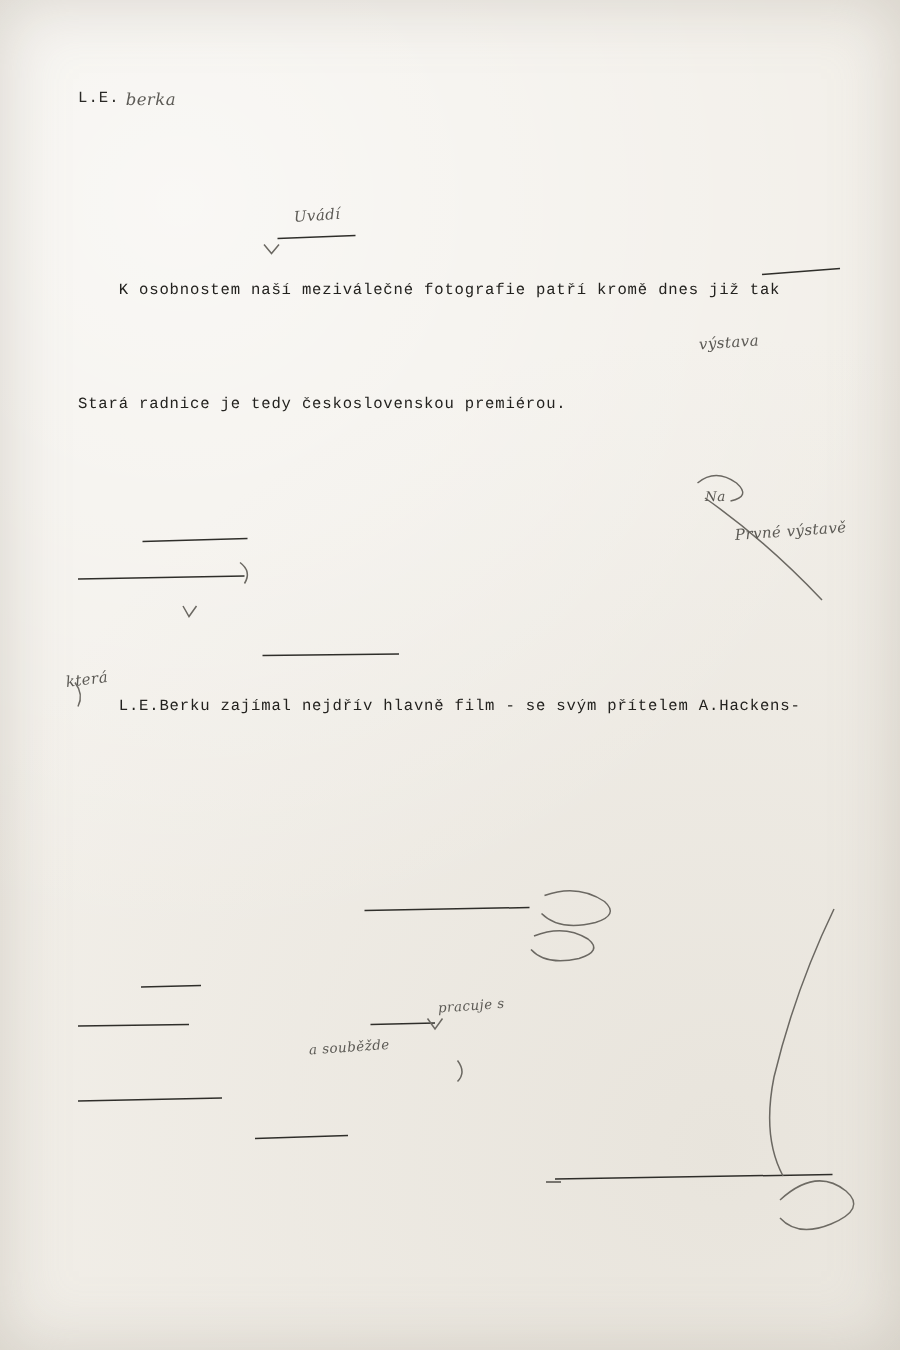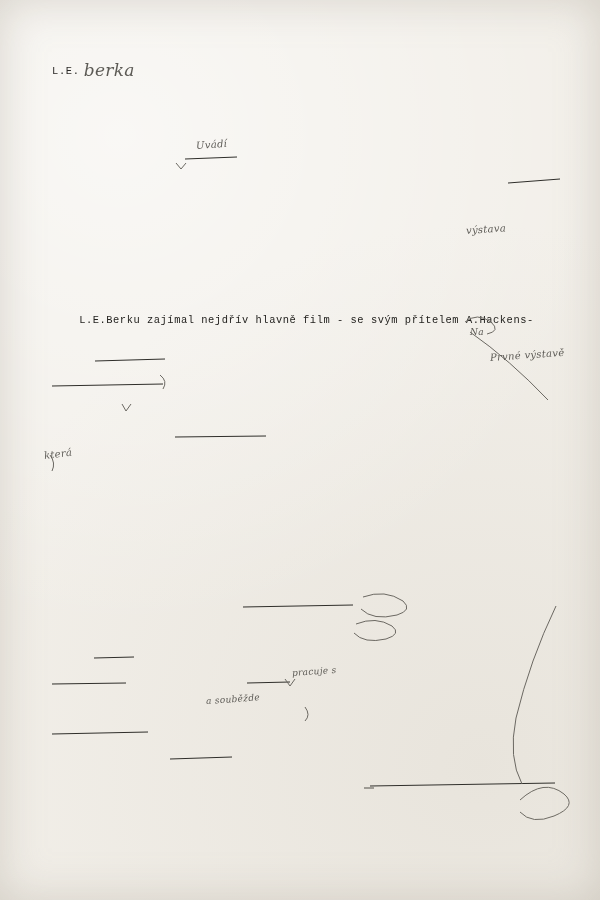--- a/index.html
+++ b/index.html
@@ -76,26 +76,28 @@
     box-shadow: inset 0 0 44px rgba(160,152,138,0.35);
     pointer-events: none;
   }
 </style>
 </head>
 <body>
 
 <div class="page">
 
   <div class="hdr">
-    <span>L.E.</span><span class="hand" style="position:relative; left:4px; top:2px; font-size:17px;">berka</span>
+    <span>L.E.</span><span class="hand" style="position:relative; left:4px; top:2px; font-size:11px;">berka</span>
   </div>
 
   <div class="typed">
 
     <div class="para">
+      <span class="line">    K osobnostem naší meziválečné fotografie patří kromě dnes již tak</span>
+      <span class="line">Stará radnice je tedy československou premiérou.</span>
     </div>
 
     <div class="para">
       <span class="line">    L.E.Berku zajímal nejdřív hlavně film - se svým přítelem A.Hackens-</span>
       
       
       
       
       
       

